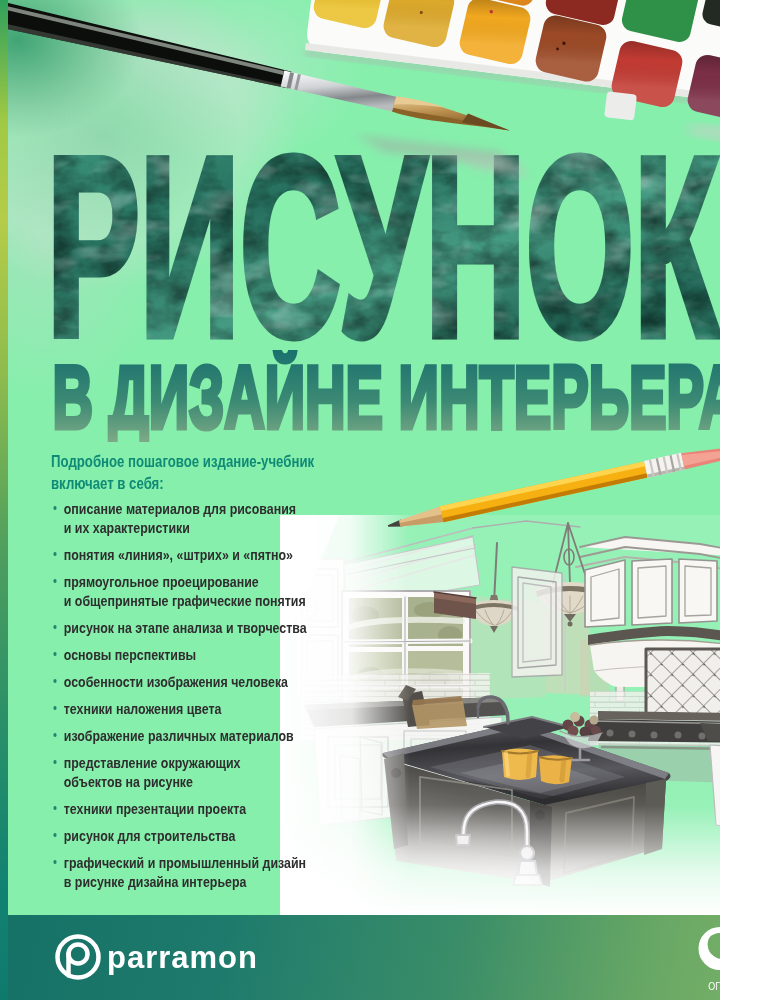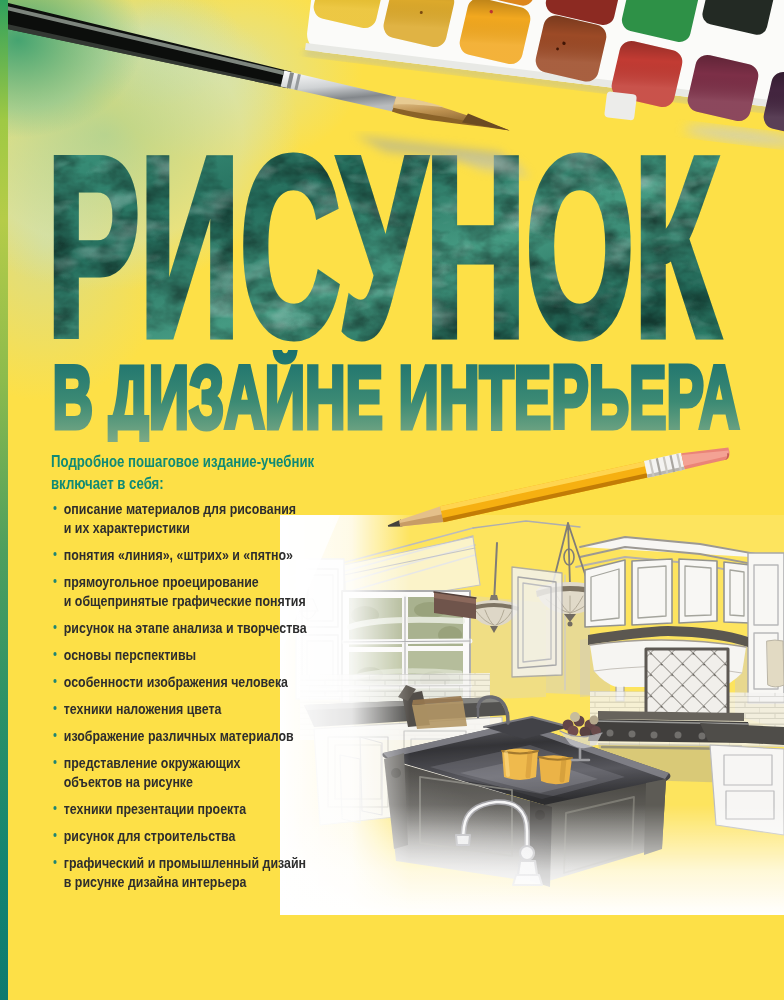--- a/index.html
+++ b/index.html
@@ -1,17 +1,17 @@
 <!DOCTYPE html>
 <html><head>
 <meta charset="utf-8">
 <style>
 html,body{margin:0;padding:0;}
 body{width:784px;height:1000px;overflow:hidden;background:#fff;font-family:"Liberation Sans",sans-serif;}
-#page{position:relative;width:784px;height:1000px;overflow:hidden;background:#fde047;}
+#page{position:relative;width:720px;height:1000px;overflow:hidden;background:#86efac;}
 .abs{position:absolute;}
 .bi{position:relative;padding-left:16px;margin-bottom:8px;}
 .bi:before{content:"";position:absolute;left:3px;top:7px;width:4px;height:4px;border-radius:50%;background:#1e8573;}
 </style>
 </head>
 <body>
 <div id="page">
 
 <div class="abs" style="left:0;top:0;width:400px;height:400px;background:
 radial-gradient(ellipse 160px 125px at 18px 40px, rgba(60,160,112,.95), rgba(115,190,148,.5) 55%, rgba(255,255,255,0) 78%),
@@ -516,16 +516,33 @@
     <div class="bi">представление окружающих<br>объектов на рисунке</div>
 
     <div class="bi">техники презентации проекта</div>
 
     <div class="bi">рисунок для строительства</div>
 
     <div class="bi">графический и промышленный дизайн<br>в рисунке дизайна интерьера</div>
   </div>
 </div>
 
+<div class="abs" style="left:0;top:915px;width:784px;height:85px;background:linear-gradient(100deg,#157165 0%,#1d7a6c 28%,#3a8d68 58%,#67a765 82%,#7db368 100%);">
+
+  <svg class="abs" style="left:53px;top:16px;" width="220" height="54" viewBox="0 0 220 54">
+    <g fill="none" stroke="#fff" stroke-width="4.5" stroke-linecap="round">
+      <circle cx="25" cy="26" r="20.5"></circle>
+      <circle cx="25" cy="23" r="9.5"></circle>
+      <path d="M15.5 23 L15.5 44.5"></path>
+    </g>
+    <text x="54" y="37" font-family="Liberation Sans" font-size="31" font-weight="bold" fill="#fff" letter-spacing="1">parramon</text>
+  </svg>
+
+  <svg class="abs" style="left:692px;top:12px;" width="64" height="70" viewBox="0 0 64 70">
+    <path d="M28 3 a18.5 18.5 0 1 0 14 6 a14.5 14.5 0 1 1 -14 -6 Z" fill="#fff"></path>
+    <circle cx="28" cy="21.5" r="18.5" fill="none" stroke="#fff" stroke-width="6"></circle>
+    <text x="33" y="63" text-anchor="middle" font-family="Liberation Sans" font-size="10.5" fill="#fff" transform="scale(0.85,1)">ОГИЗ</text>
+  </svg>
+</div>
 
 <div class="abs" style="left:0;top:0;width:8px;height:1000px;background:linear-gradient(180deg,#2fa05c 0%,#9fc944 12%,#b5cc48 22%,#8cbb4d 38%,#4f9f5e 55%,#2a9068 72%,#128372 88%,#0e7a6e 100%);"></div>
 
 </div>
 
 </body></html>

